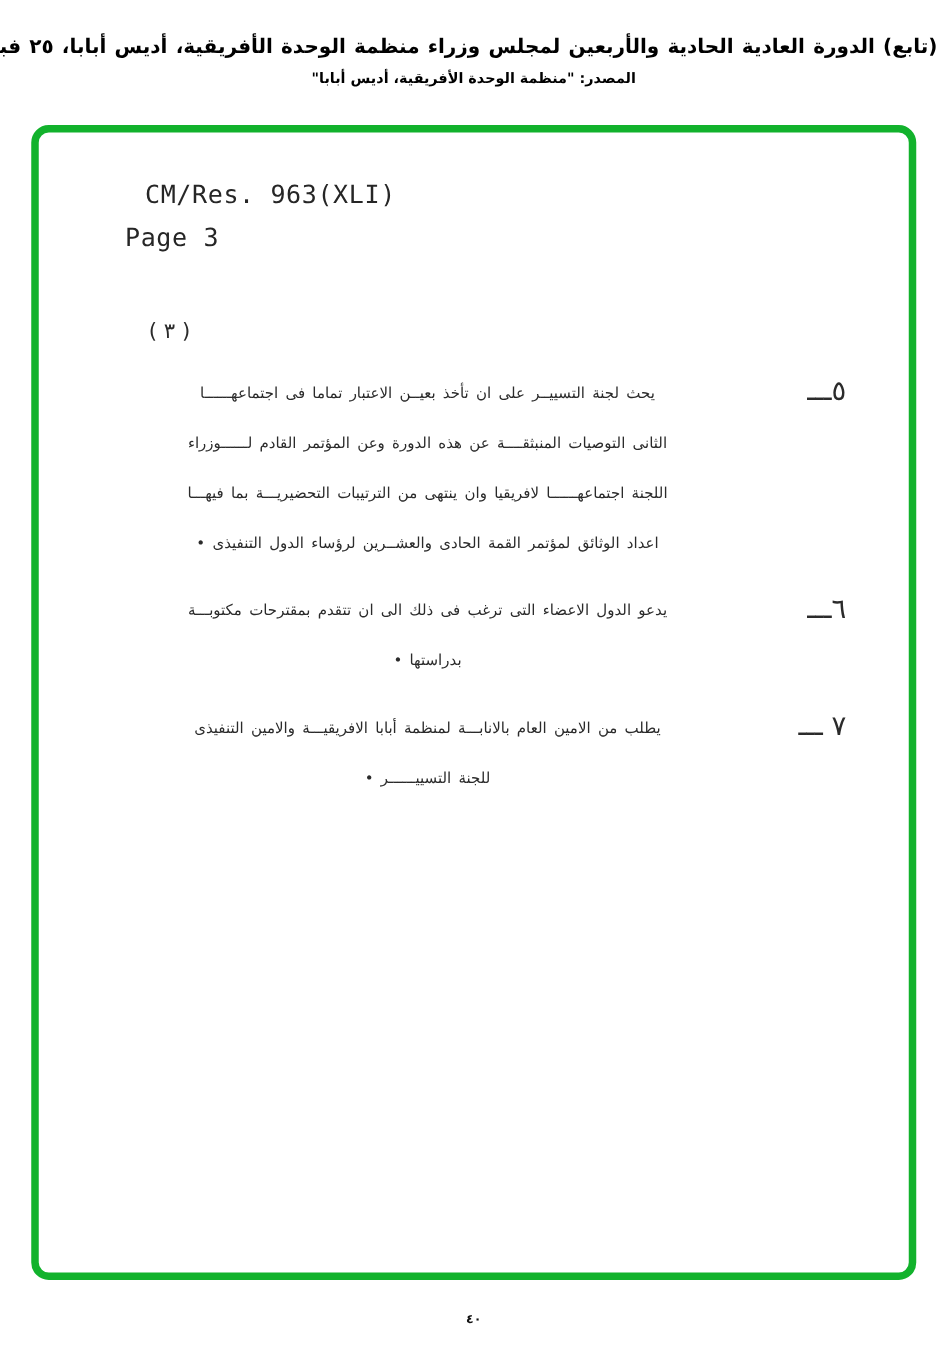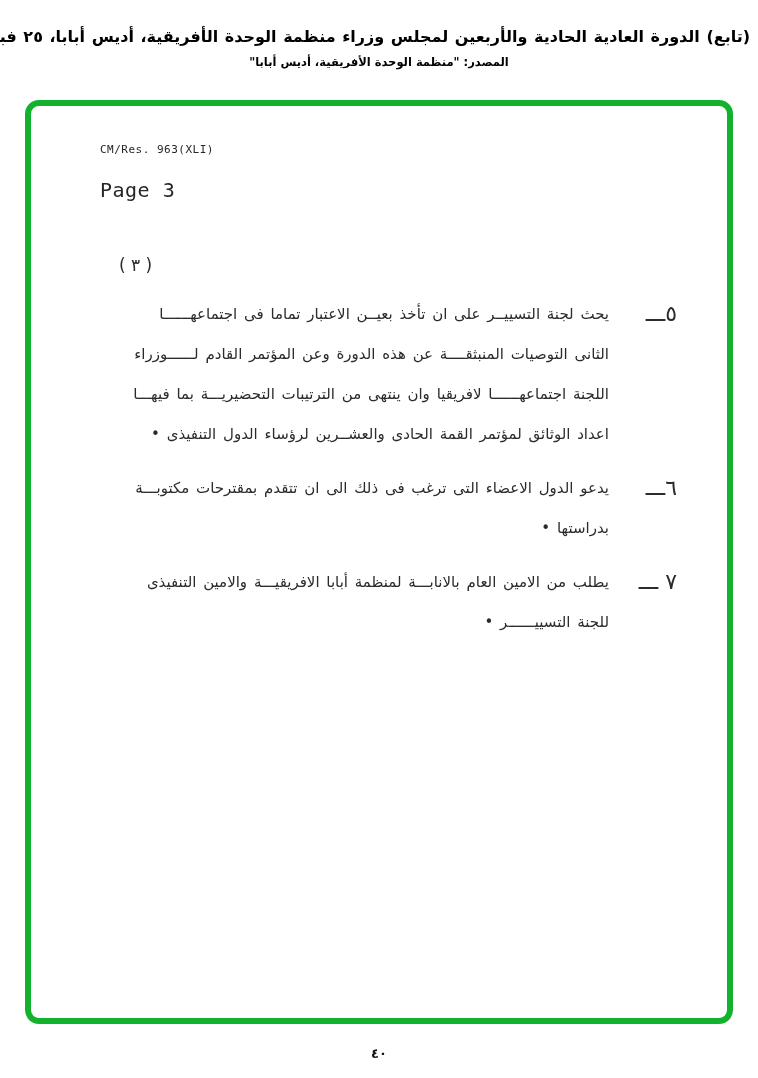--- a/index.html
+++ b/index.html
@@ -47,24 +47,24 @@
     width: 696px;
     height: 912px;
     border: 6px solid #12b22c;
     border-radius: 14px;
     background: #ffffff;
   }
 
   
   .doc-ref {
     position: absolute;
-    left: 69px;
+    left: 85px;
     top: 37px;
     font-family: "DejaVu Sans Mono", "Liberation Mono", monospace;
-    font-size: 11px;
+    font-size: 20px;
     letter-spacing: 0.5px;
     color: #262626;
     white-space: nowrap;
   }
   .doc-page-label {
     position: absolute;
     left: 69px;
     top: 72px;
     font-family: "DejaVu Sans Mono", "Liberation Mono", monospace;
     font-size: 20px;
@@ -100,37 +100,37 @@
     flex: none;
     width: 52px;
     font-size: 22px;
     line-height: 40px;
     color: #2b2b2b;
     white-space: nowrap;
   }
   .para-text {
     flex: 1;
     padding-right: 16px;
-    font-size: 15px;
+    font-size: 12px;
     line-height: 40px;
-    text-align: right;
+    text-align: center;
     word-spacing: 2px;
   }
   .para-line { min-height: 40px; }
 
   
   .footer {
     position: absolute;
     left: 0;
     right: 0;
     top: 1043px;
     text-align: center;
   }
   .footer-page-number {
-    font-size: 13px;
+    font-size: 10px;
     font-weight: 700;
     color: #111111;
     direction: rtl;
   }
 </style>
 </head>
 <body>
 
 <div class="page">
 

